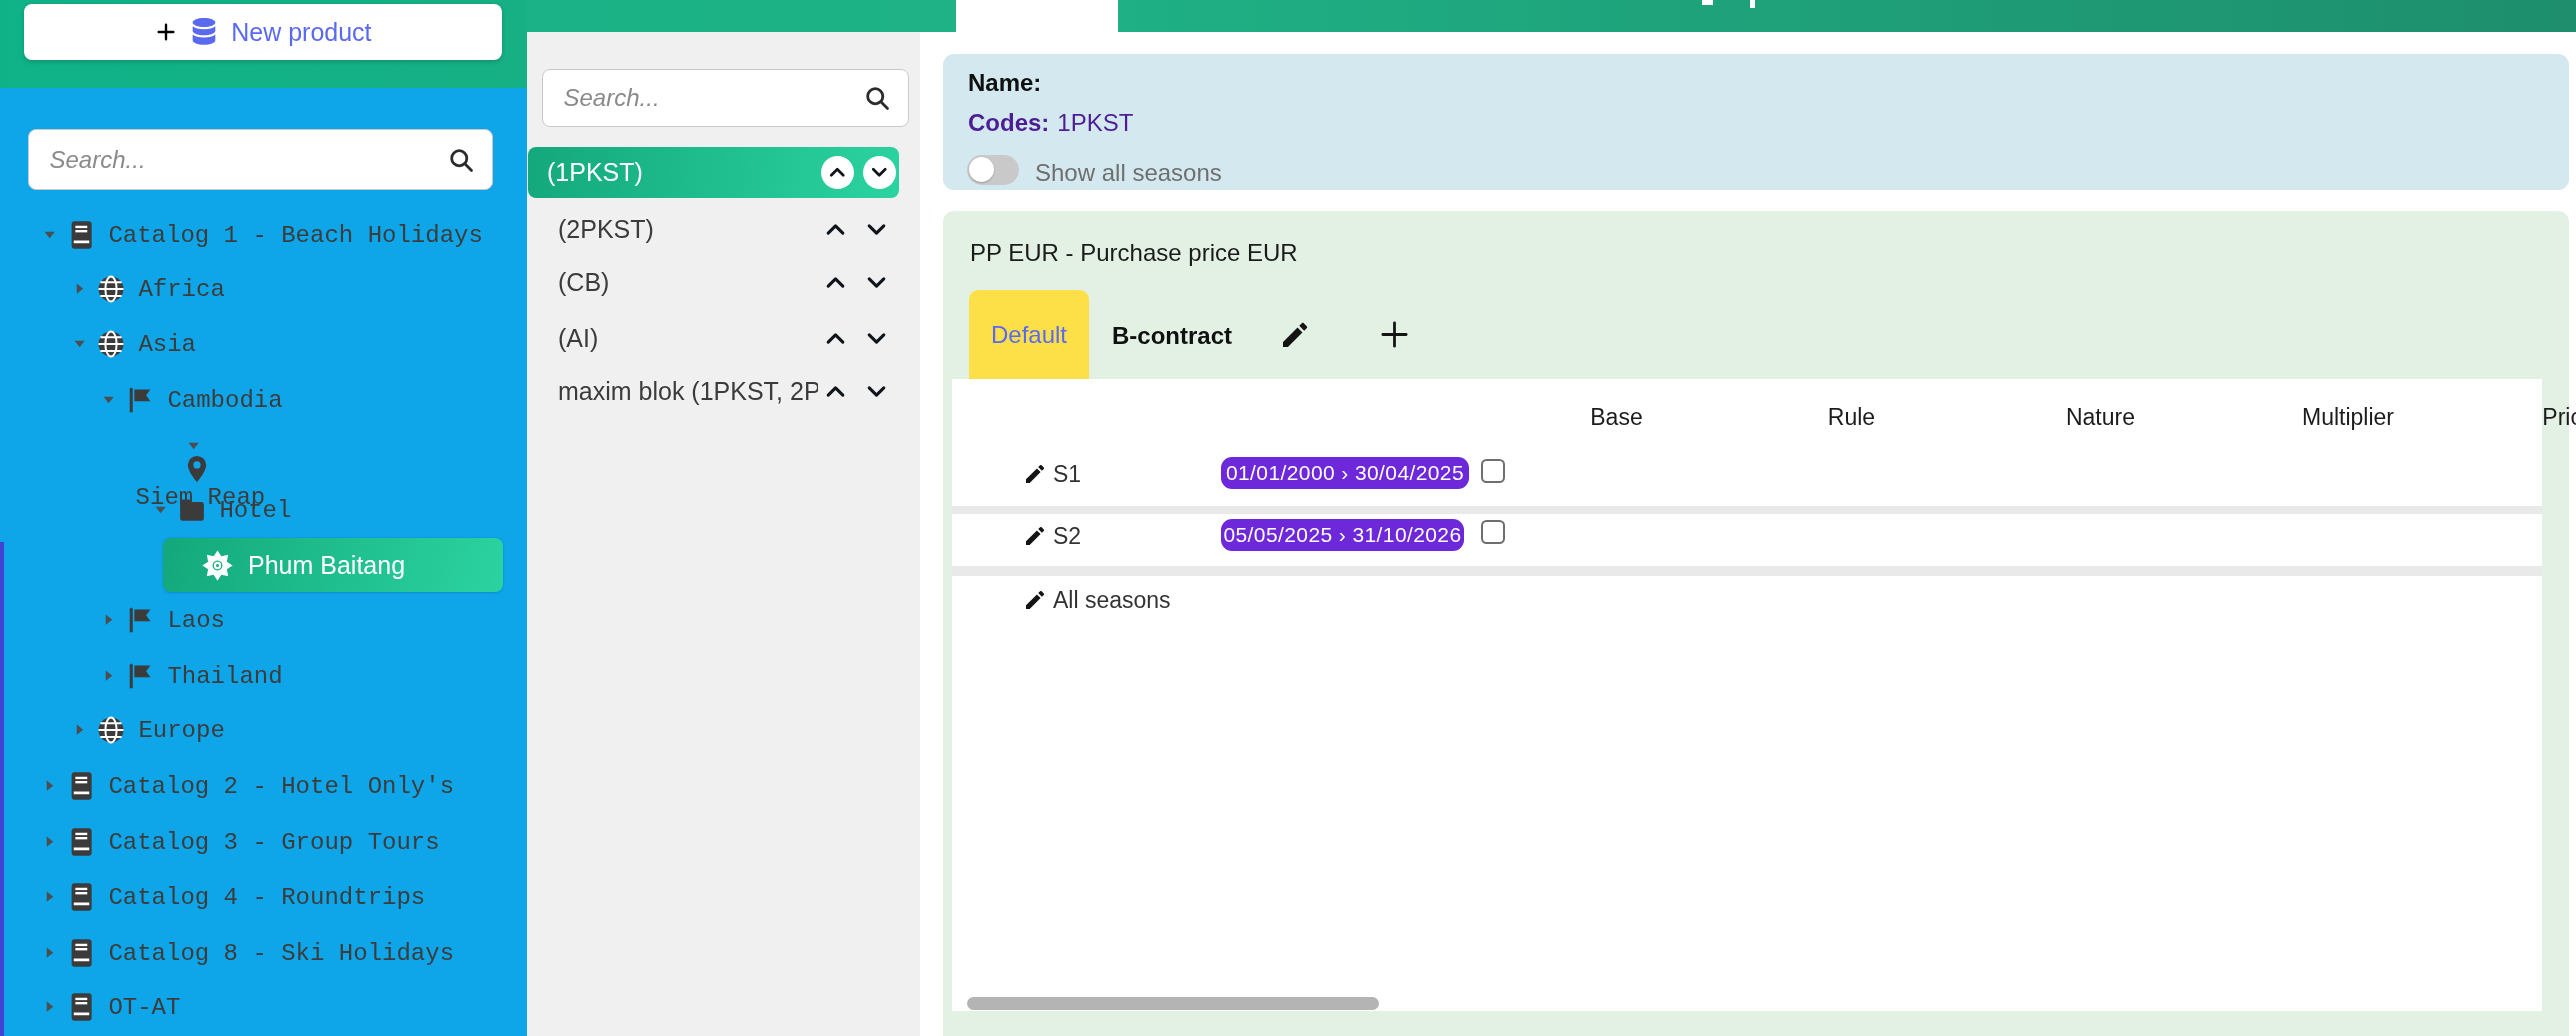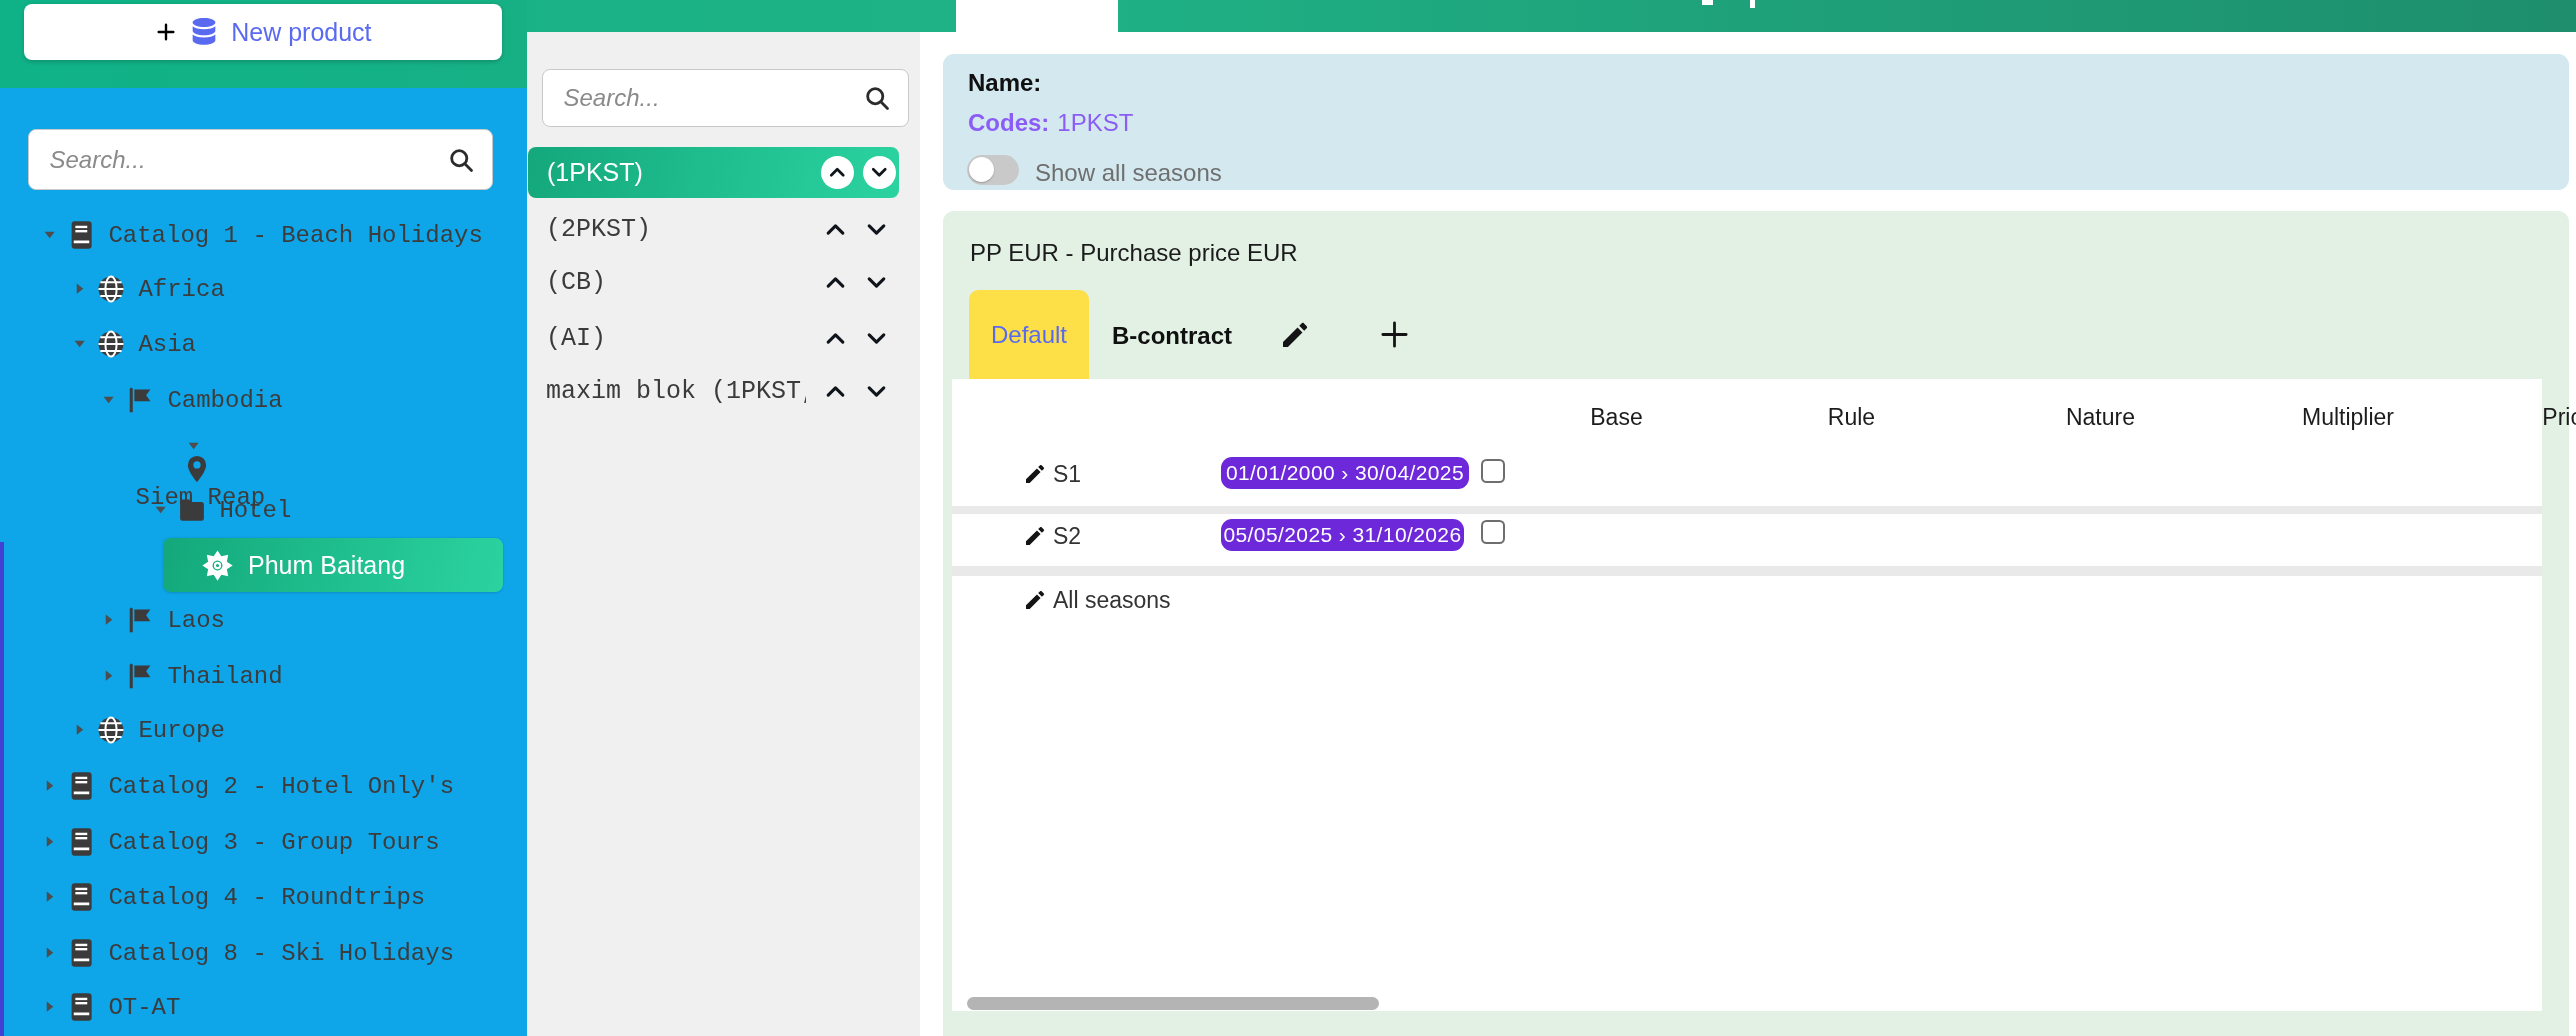--- a/index.html
+++ b/index.html
@@ -52,39 +52,39 @@
     display:flex;align-items:center;cursor:pointer;box-shadow:0 0.8px 2.4px rgba(0,0,0,.15);}
   .product-btn .gicon{margin-left:38px;display:flex;}
   .product-btn .gicon svg{width:33px;height:33px;}
   .product-btn .plabel{margin-left:14px;color:#ffffff;font-size:25px;}
 
   .left-scroll{left:0;top:542px;width:4px;height:494px;background:#4340d2;}
 
   
   .mid-col{left:527px;top:32px;width:393px;height:1005px;background:#f0f0f0;}
   .list-row{left:527px;width:393px;height:38px;display:flex;align-items:center;cursor:pointer;}
-  .list-row .llabel{margin-left:19px;font-size:25px;color:#3b3b3b;white-space:nowrap;
-    max-width:260px;overflow:hidden;font-family:Liberation Mono, monospace;}
+  .list-row .llabel{margin-left:31px;font-size:25px;color:#3b3b3b;white-space:nowrap;
+    max-width:260px;overflow:hidden;}
   .list-row .chev{position:absolute;width:25px;height:25px;}
   .list-row .chev svg{width:25px;height:25px;display:block;}
   .chev-up{left:296px;}
   .chev-down{left:337px;}
   .sel-row{left:528px;top:147px;width:371px;height:51px;border-radius:8px;
     background:linear-gradient(100deg,#14a87c,#2bd3a0);display:flex;align-items:center;cursor:pointer;}
   .sel-row .llabel{margin-left:19px;color:#ffffff;font-size:25px;}
   .circ{position:absolute;top:8.7px;width:33px;height:33px;border-radius:50%;background:#ffffff;
     display:flex;align-items:center;justify-content:center;cursor:pointer;}
   .circ svg{width:20.5px;height:20.5px;display:block;}
   .circ-up{left:293px;}
   .circ-down{left:335px;}
 
   
   .blue-panel{left:943px;top:54px;width:1626px;height:136px;background:#d3e8ef;border-radius:11px;}
   .name-line{left:968px;top:69px;font-size:24px;color:#101010;font-weight:700;}
-  .codes-line{left:968px;top:109px;font-size:24px;color:#8b5cf6;text-align:right;}
+  .codes-line{left:968px;top:109px;font-size:24px;color:#4c1d95;text-align:right;}
   .codes-line b{font-weight:700;}
   .codes-line .val{font-weight:400;margin-left:8px;}
   .toggle{left:967px;top:155px;width:52px;height:30px;border-radius:15px;background:#c9c9c9;cursor:pointer;}
   .knob{position:absolute;left:2.4px;top:2.4px;width:25px;height:25px;border-radius:50%;background:#ffffff;
     box-shadow:0 0.8px 1.6px rgba(0,0,0,.25);}
   .toggle-label{left:1035px;top:159px;font-size:24px;color:#6f6f6f;}
 
   .green-card{left:943px;top:211px;width:1626px;height:825px;background:#e2f1e4;
     border-radius:11px 11px 0 0;}
   .card-title{left:970px;top:239px;font-size:24px;color:#1b1b1b;}

